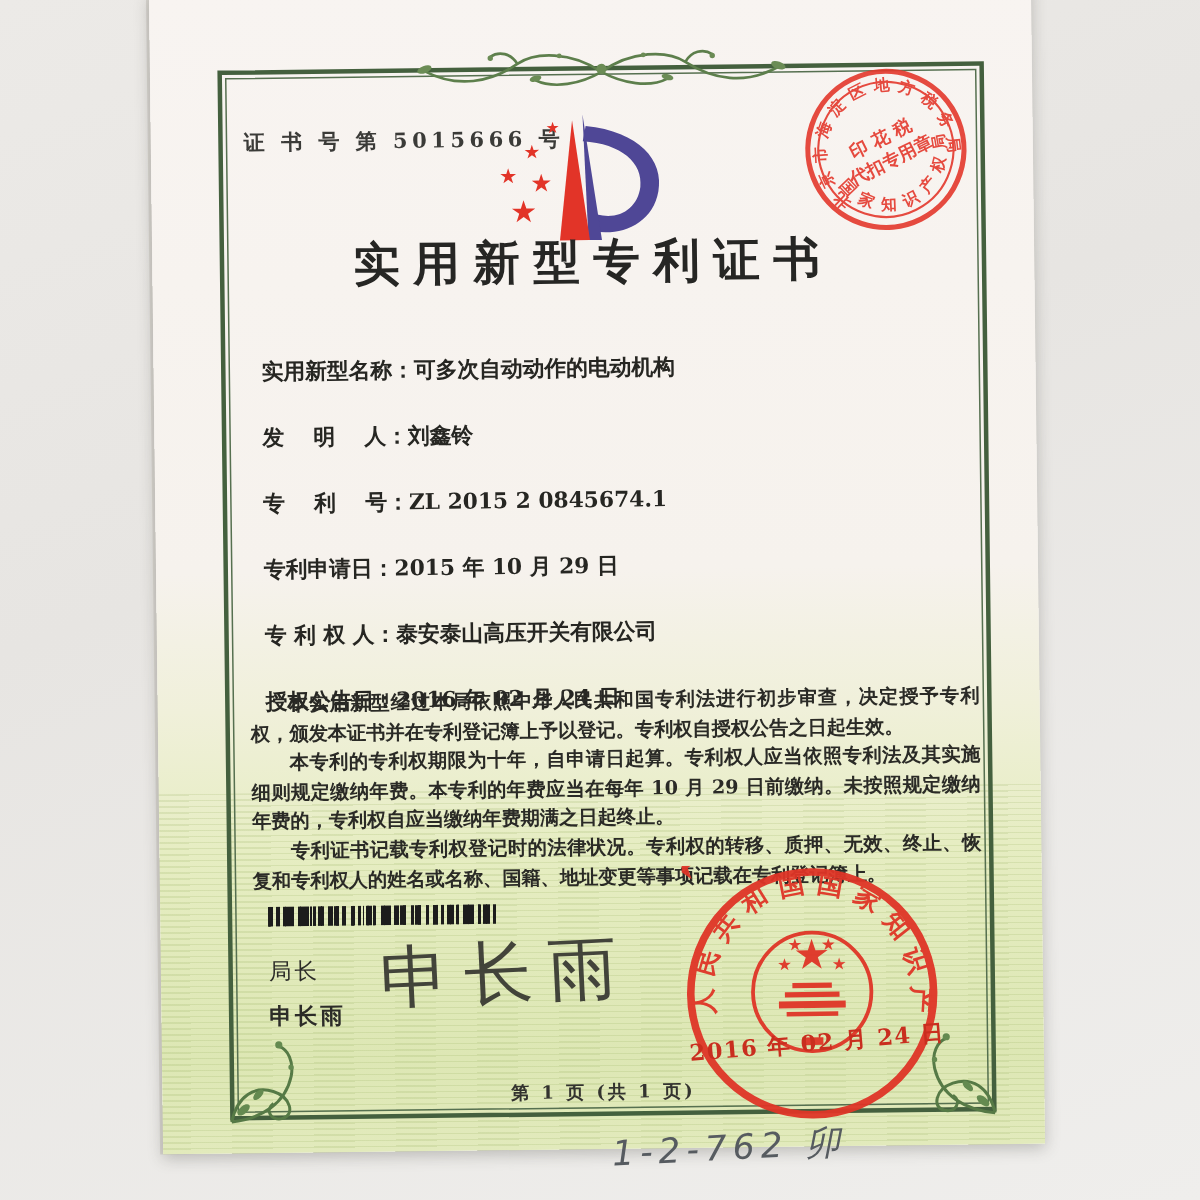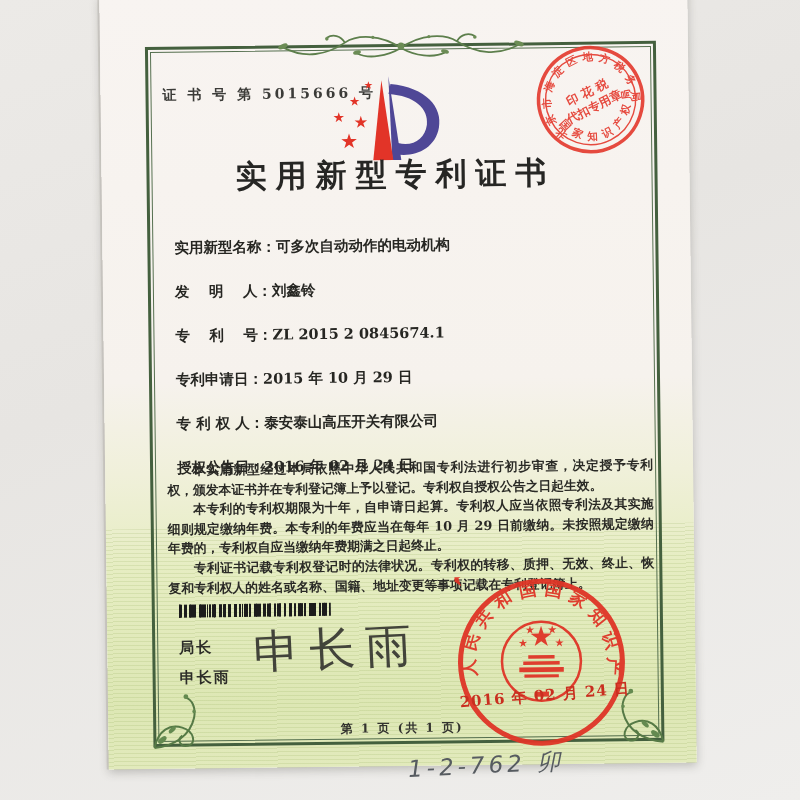--- a/index.html
+++ b/index.html
@@ -41,21 +41,21 @@
     margin:0;font-size:12.8px;line-height:19.6px;color:#2a2a26;
     text-align:justify;text-indent:2em;font-weight:bold;
   }
   .barcode{
     position:absolute;left:72px;top:610px;width:152px;height:13px;
     background-image:
       repeating-linear-gradient(90deg,#1c1c1c 0 2px,rgba(0,0,0,0) 2px 5px),
       repeating-linear-gradient(90deg,#1c1c1c 0 1px,rgba(0,0,0,0) 1px 7px),
       repeating-linear-gradient(90deg,#1c1c1c 0 3px,rgba(0,0,0,0) 3px 11px);
   }
-  .role{position:absolute;left:72px;top:644px;font-size:15px;font-weight:bold;color:#2c2c28;letter-spacing:2px;}
+  .role{position:absolute;left:72px;top:644px;font-size:15px;font-weight:normal;color:#2c2c28;letter-spacing:2px;}
   .issuer-name{position:absolute;left:72px;top:674px;font-size:15px;font-weight:bold;color:#2c2c28;letter-spacing:2px;}
   .signature{
     position:absolute;left:146px;top:624px;width:260px;
     font-size:46px;color:#2e2e2a;letter-spacing:10px;
     transform:rotate(-2deg);opacity:.88;
   }
   .main-seal{position:absolute;left:348px;top:586px;width:172px;height:172px;opacity:.95;}
   .seal-date{
     position:absolute;left:342px;top:696px;width:190px;text-align:center;
     font-size:15px;font-weight:bold;color:#c92e1f;letter-spacing:1px;

